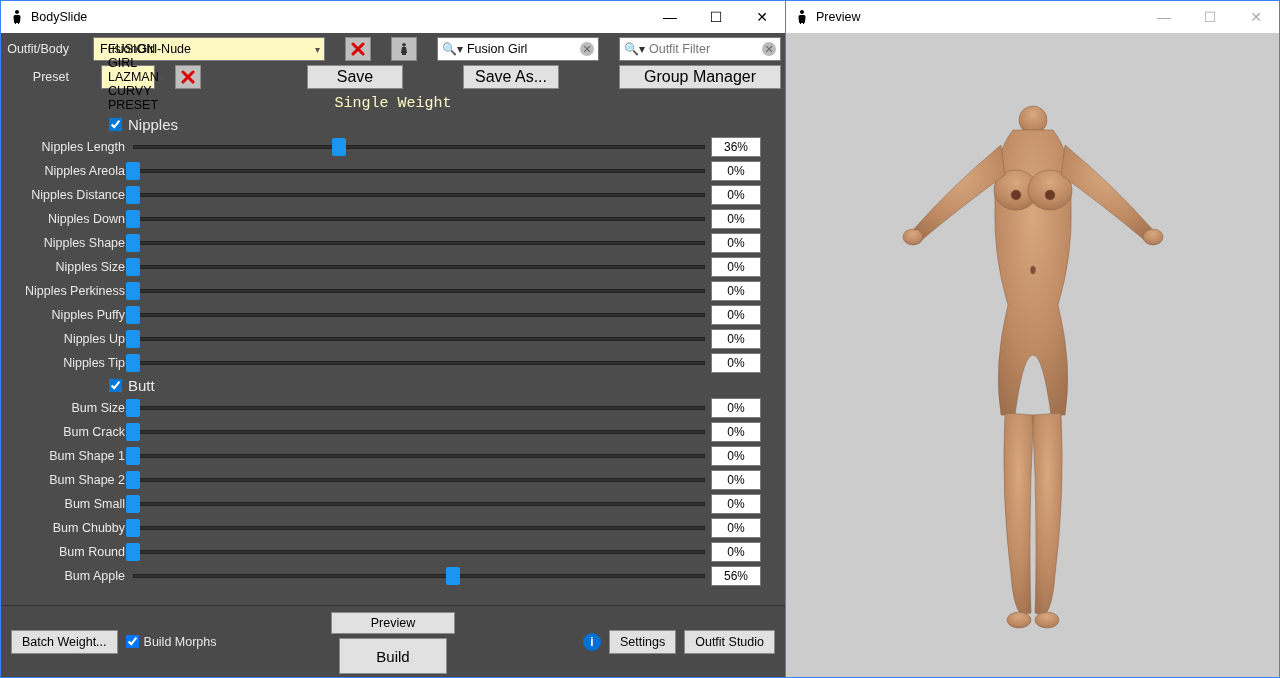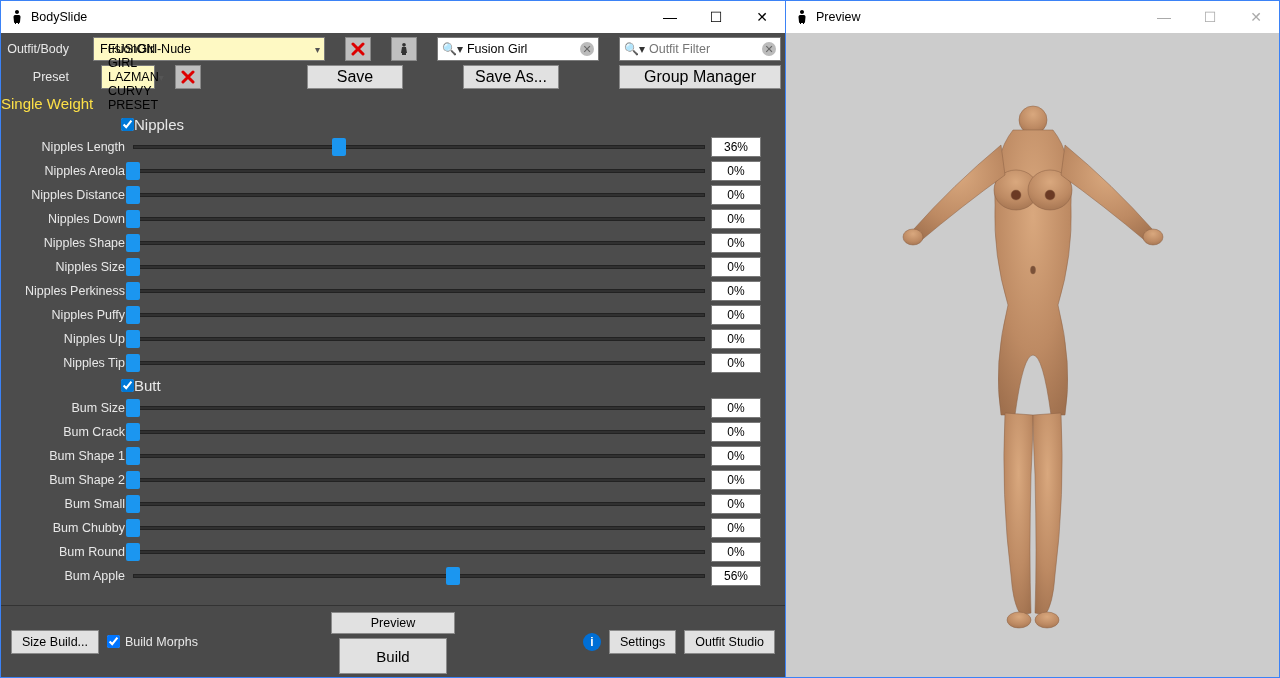--- a/index.html
+++ b/index.html
@@ -25,28 +25,28 @@
 .dropdown { flex:1; height: 24px; background:#fef9c3; border:1px solid #7a7a7a; display:flex; align-items:center; padding:0 4px 0 6px; font-size:12.5px; position:relative; min-width:0;}
 .dropdown .arrow { margin-left:auto; font-size:10px; color:#555;}
 .icon-btn { width:26px; height:24px; background:#bfbfbf; border:1px solid #8a8a8a; display:flex; align-items:center; justify-content:center; cursor:pointer; }
 .icon-btn svg { width:14px; height:14px; }
 .search-box { height:24px; background:#fff; border:1px solid #7a7a7a; display:flex; align-items:center; padding:0 4px 0 4px; font-size:12.5px; gap:4px; }
 .search-box .mag { font-size:12px; color:#333; display:flex; align-items:center;}
 .search-box input { border:none; outline:none; flex:1; font-size:12.5px; min-width:0; }
 .search-box .clear { color:#666; cursor:pointer; font-size:11px; background:#bbb; border-radius:50%; width:14px; height:14px; display:flex;align-items:center;justify-content:center;}
 .btn { height:24px; background:#e1e1e1; border:1px solid #8a8a8a; font-size:16px; cursor:pointer; display:flex;align-items:center;justify-content:center;margin-left:40px;}
 
-.weight-header { text-align:left; color:#fde047; font-size:15px; padding:4px 0 2px 0; }
+.weight-header { text-align:center; color:#fef9c3; font-size:15px; padding:4px 0 2px 0;font-family:Liberation Mono, monospace; }
 
 .slider-scroll { flex:1; overflow-y:scroll; overflow-x:hidden; padding-right:0; }
 .slider-scroll::-webkit-scrollbar { width:17px; background:#f0f0f0;}
 .slider-scroll::-webkit-scrollbar-thumb { background:#c0c0c0; border:1px solid #a0a0a0;}
 .slider-scroll::-webkit-scrollbar-button { height:17px; background:#f0f0f0; border:1px solid #a0a0a0;}
 
-.group-header { display:flex; align-items:center; gap:0; padding:2px 0 2px 108px;margin-left:12px; }
+.group-header { display:flex; align-items:center; gap:6px; padding:2px 0 2px 108px; }
 .group-header .chk { width:13px; height:13px; accent-color:#0078d7; }
 .group-header .lbl { color:#e8e8e8; font-size:15px; }
 
 .slider-row { display:flex; align-items:center; height:24px; gap:6px; padding:0 24px 0 0;}
 .slider-label { width:126px; text-align:right; color:#e8e8e8; font-size:12.5px; padding-right:2px;}
 .slider-track-wrap { flex:1; position:relative; height:20px; display:flex; align-items:center; }
 .slider-track { position:absolute; left:0; right:0; top:50%; height:4px; background:#303030; border:1px solid #222; transform:translateY(-50%); }
 .slider-thumb { position:absolute; width:14px; height:18px; background:#1b96f0; border-radius:2px; top:50%; transform:translate(-50%,-50%); }
 .slider-value { width:50px; height:20px; background:#fff; border:1px solid #7a7a7a; font-size:12px; text-align:center; line-height:18px;}
 
@@ -280,21 +280,21 @@
       <div class="slider-label">Bum Apple</div>
       <div class="slider-track-wrap">
         <div class="slider-track"></div>
         <div class="slider-thumb" style="left:56%"></div>
       </div>
       <div class="slider-value">56%</div>
         </div>
       </div>
 
     <div class="footer">
-      <button class="batch-btn">Size Build...</button>
+      <button class="batch-btn">Batch Weight...</button>
       <label class="chk-wrap">
         <input type="checkbox" id="morphs-chk" checked="" style="">
         <span>Build Morphs</span>
       </label>
       <div class="center-stack">
         <button class="preview-btn">Preview</button>
         <button class="build-btn">Build</button>
       </div>
       <div class="right-group">
         <div class="info-ic">i</div>

